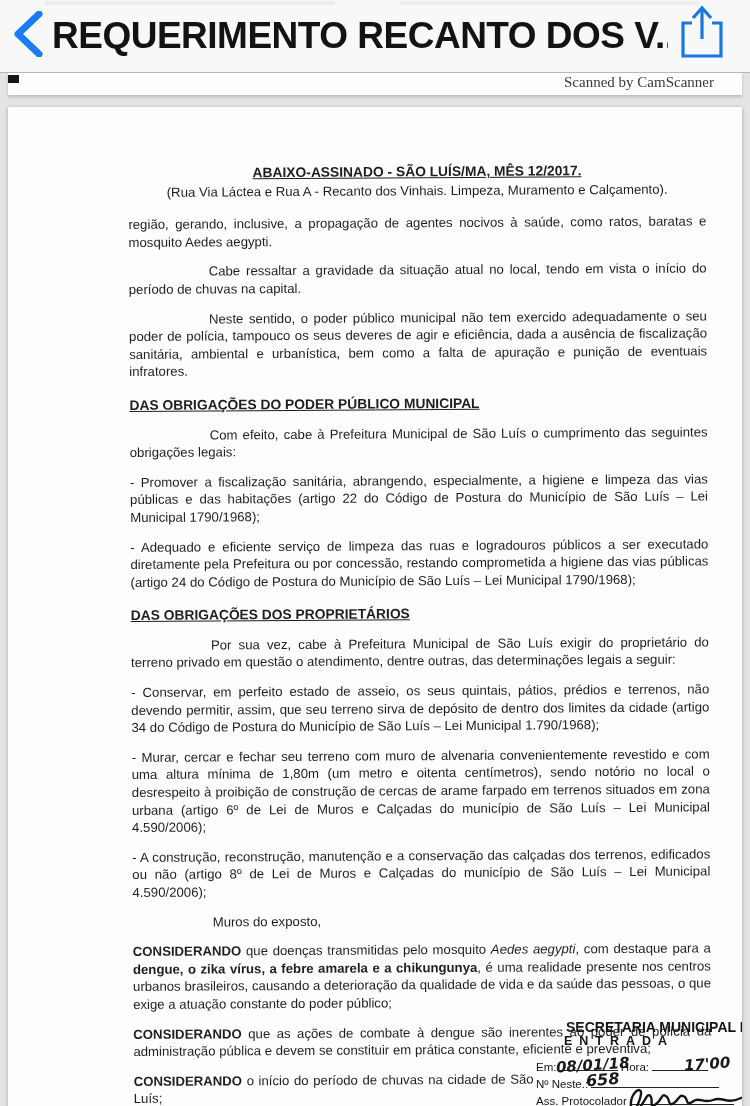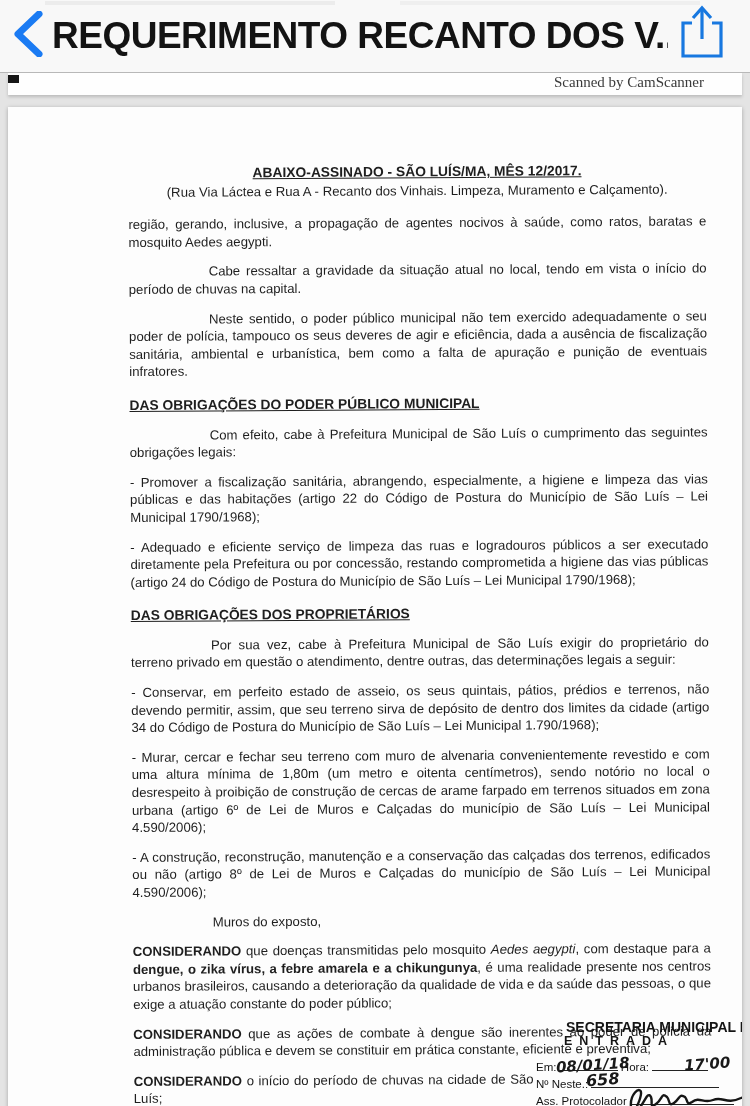--- a/index.html
+++ b/index.html
@@ -19,21 +19,21 @@
     flex:1;font-size:37px;font-weight:bold;color:#131313;letter-spacing:-0.5px;
     white-space:nowrap;overflow:hidden;line-height:72px;
   }
   .share-btn{margin:0 24px 6px 10px;flex:0 0 auto;cursor:pointer;}
   
   .prev-page{
     position:absolute;top:73px;left:8px;right:8px;height:22px;background:#fefefe;
     box-shadow:0 2px 3px rgba(0,0,0,0.18);z-index:5;overflow:hidden;
   }
   .watermark{
-    position:absolute;right:38px;top:1px;font-family:"Liberation Serif",serif;
+    position:absolute;right:28px;top:1px;font-family:"Liberation Serif",serif;
     font-size:15px;color:#3a3a3a;
   }
   .scan-artifact{position:absolute;left:0;top:2px;width:11px;height:8px;background:#161616;}
   
   .page{
     position:absolute;top:107px;left:8px;right:8px;height:1020px;background:#fdfdfd;
     box-shadow:0 1px 4px rgba(0,0,0,0.28);z-index:4;overflow:hidden;
   }
   .doc{
     position:absolute;top:58px;left:120px;right:36px;

